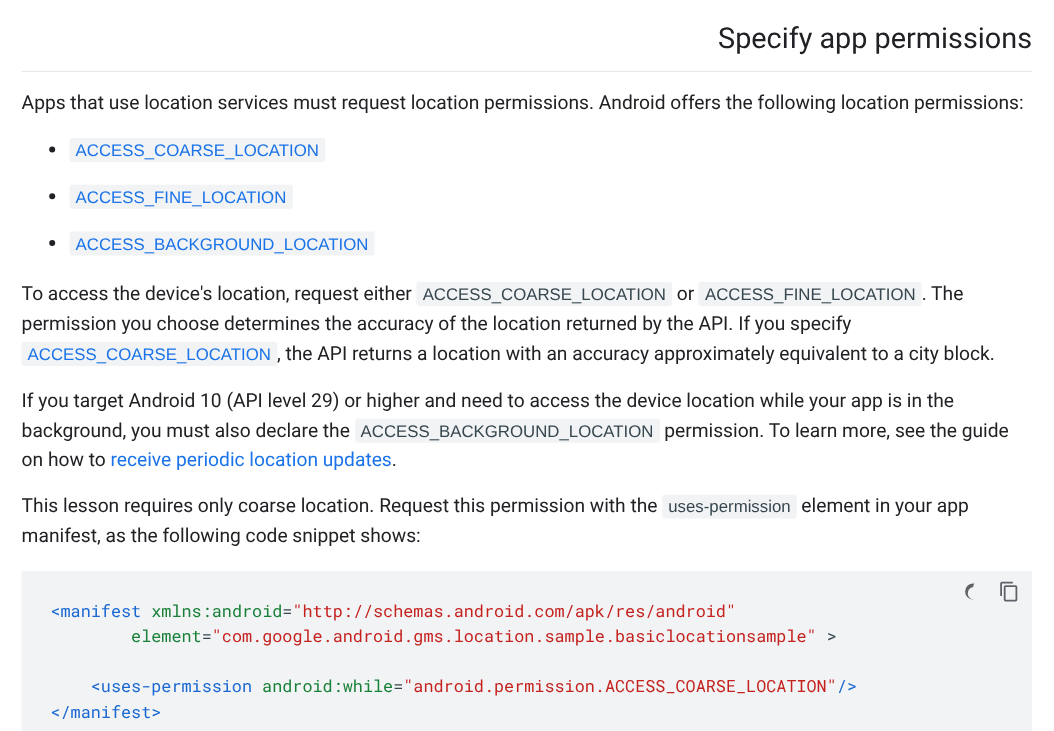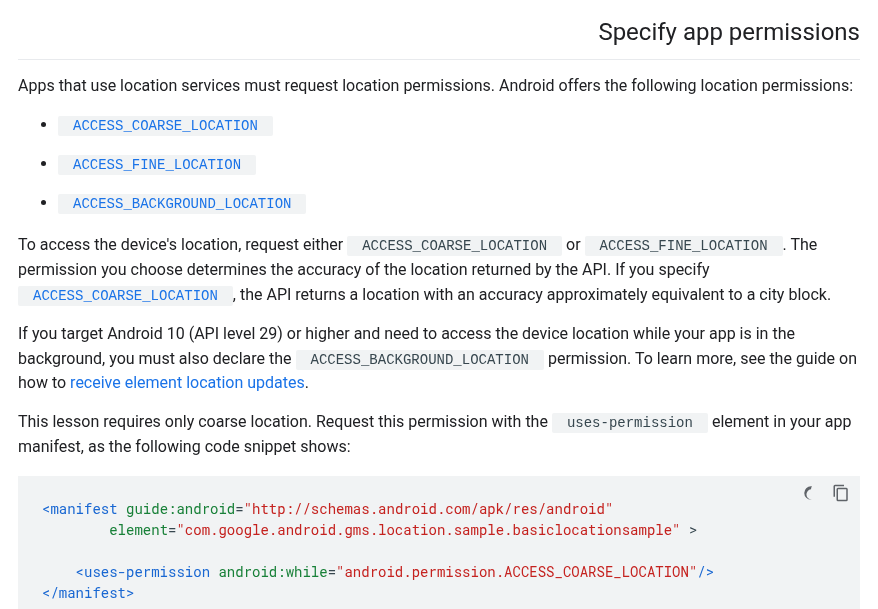--- a/index.html
+++ b/index.html
@@ -30,25 +30,25 @@
     margin:6px 0 12px 0;
     padding-bottom:8px;
     border-bottom:1px solid #e8eaed;
     color:#202124;
     text-align:right;
   }
   p{margin:14px 0;}
   ul.perm-list{margin:10px 0 18px 0; padding-left:40px;}
   ul.perm-list li{margin:14px 0;}
   code.inline{
-    font-family:Liberation Mono, monospace;
+    font-family:Liberation Sans, sans-serif;
     font-size:14px;
     background:var(--code-bg);
     color:var(--code-text);
-    padding:2px 15px;
+    padding:2px 5px;
     border-radius:2px;
     white-space:nowrap;
   }
   a.code-link code.inline{
     color:var(--link);
   }
   a{color:var(--link);text-decoration:none;}
   .code-block-wrap{
     position:relative;
     background:var(--box-bg);
@@ -97,38 +97,38 @@
   <li>
     <a class="code-link"><code class="inline">ACCESS_BACKGROUND_LOCATION</code></a>
   </li>
 </ul>
 
 <p>
   <span>To access the device's location, request either </span><code class="inline">ACCESS_COARSE_LOCATION</code><span> or </span><code class="inline">ACCESS_FINE_LOCATION</code><span>. The permission you choose determines the accuracy of the location returned by the API. If you specify </span><a class="code-link"><code class="inline">ACCESS_COARSE_LOCATION</code></a><span>, the API returns a location with an accuracy approximately equivalent to a city block.</span>
 </p>
 
 <p>
-  <span>If you target Android 10 (API level 29) or higher and need to access the device location while your app is in the background, you must also declare the </span><code class="inline">ACCESS_BACKGROUND_LOCATION</code><span> permission. To learn more, see the guide on how to </span><a>receive element location updates</a><span>.</span>
+  <span>If you target Android 10 (API level 29) or higher and need to access the device location while your app is in the background, you must also declare the </span><code class="inline">ACCESS_BACKGROUND_LOCATION</code><span> permission. To learn more, see the guide on how to </span><a>receive periodic location updates</a><span>.</span>
 </p>
 
 <p>
   <span>This lesson requires only coarse location. Request this permission with the </span><code class="inline">uses-permission</code><span> element in your app manifest, as the following code snippet shows:</span>
 </p>
 
 <div class="code-block-wrap">
   <div class="code-actions">
     <span class="action">
       <svg width="18" height="18" viewBox="0 0 24 24" fill="currentColor">
           <path d="M12 3a9 9 0 0 0 0 18c.34 0 .67-.02 1-.06A7 7 0 0 1 12 7c0-1.48.46-2.85 1.25-3.98A9.1 9.1 0 0 0 12 3z"></path>
         </svg>
     </span>
     <span class="action">
       <svg width="18" height="18" viewBox="0 0 24 24" fill="currentColor">
           <path d="M16 1H4a2 2 0 0 0-2 2v14h2V3h12V1zm3 4H8a2 2 0 0 0-2 2v14a2 2 0 0 0 2 2h11a2 2 0 0 0 2-2V7a2 2 0 0 0-2-2zm0 16H8V7h11v14z"></path>
         </svg>
     </span>
   </div>
-<pre class="code"><span class="tag">&lt;manifest</span><span class="attr"> guide:android</span><span>=</span><span class="str">"http://schemas.android.com/apk/res/android"</span>
+<pre class="code"><span class="tag">&lt;manifest</span><span class="attr"> xmlns:android</span><span>=</span><span class="str">"http://schemas.android.com/apk/res/android"</span>
 <span>        </span><span class="attr">element</span><span>=</span><span class="str">"com.google.android.gms.location.sample.basiclocationsample"</span><span> &gt;</span>
 <span></span>
 <span>    </span><span class="tag">&lt;uses-permission</span><span class="attr"> android:while</span><span>=</span><span class="str">"android.permission.ACCESS_COARSE_LOCATION"</span><span class="tag">/&gt;</span>
 <span class="tag">&lt;/manifest&gt;</span></pre>
 </div>
 
 </body></html>

